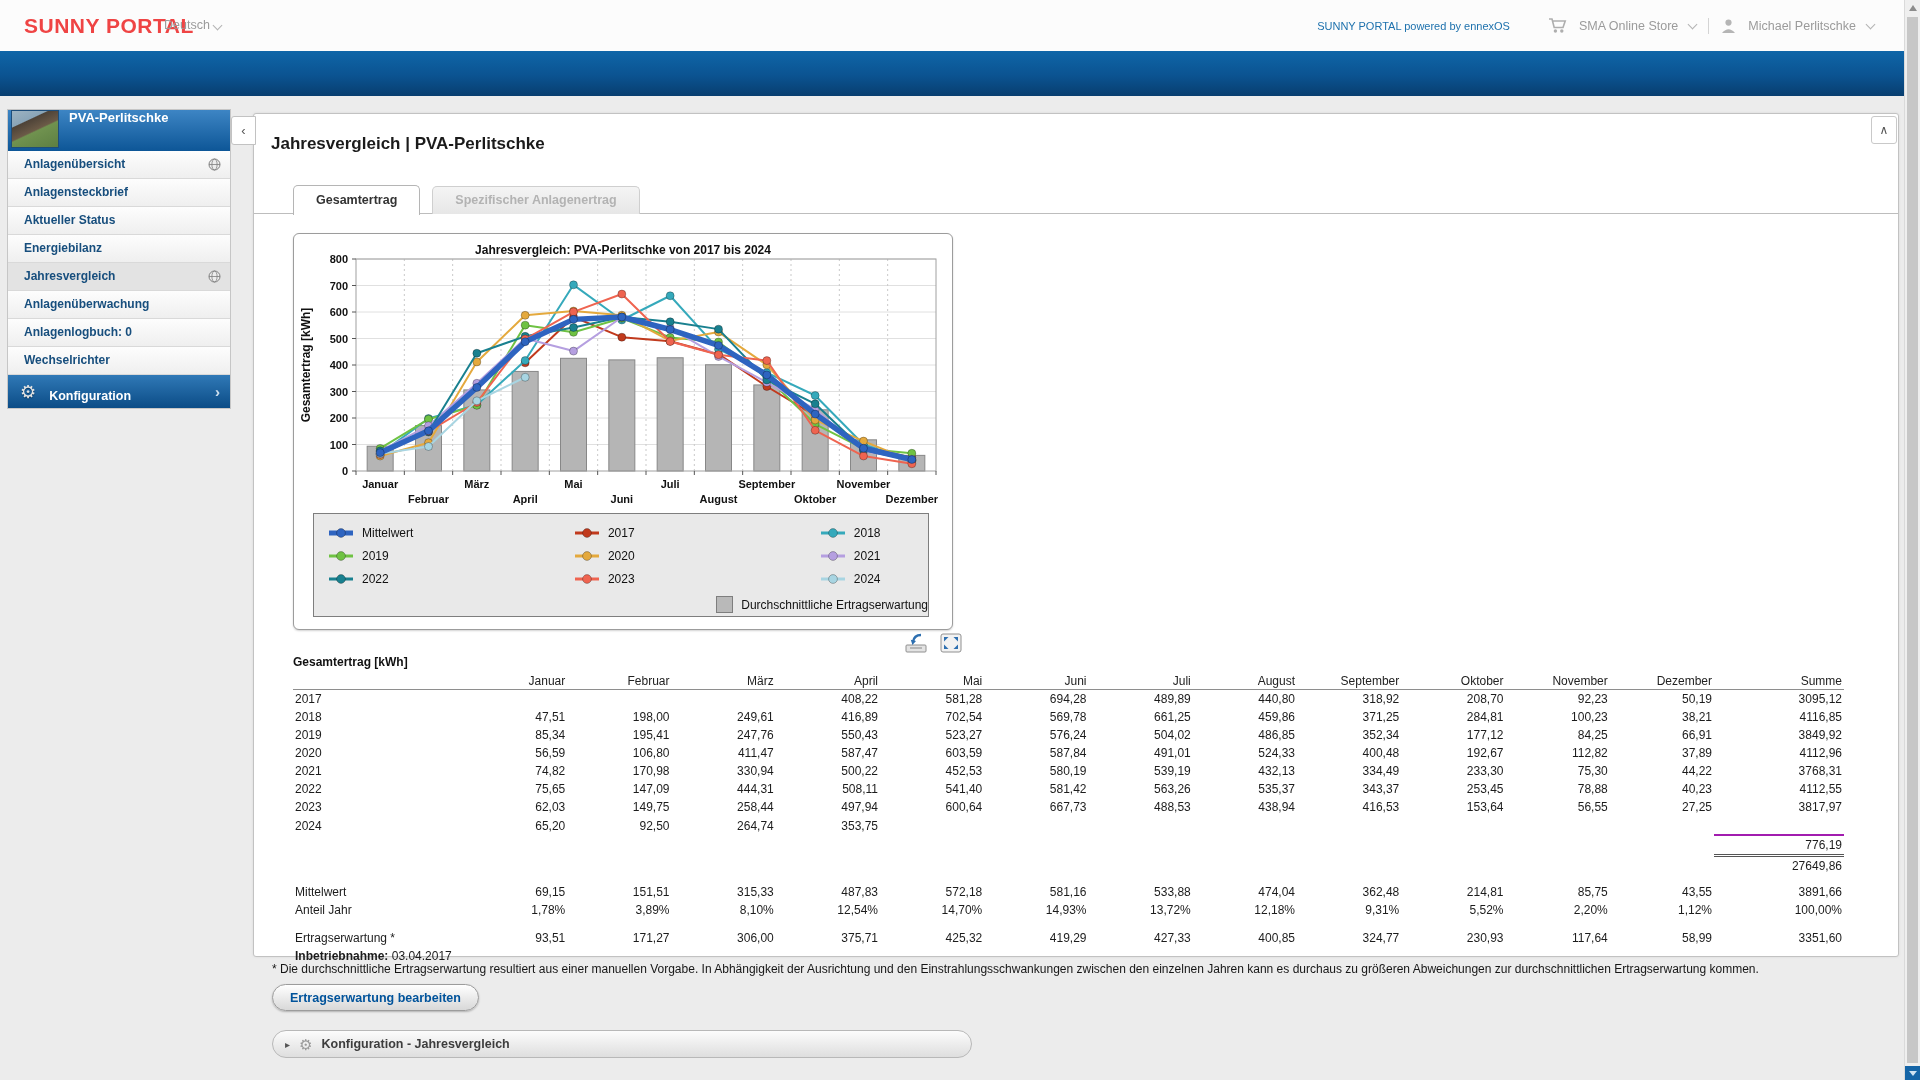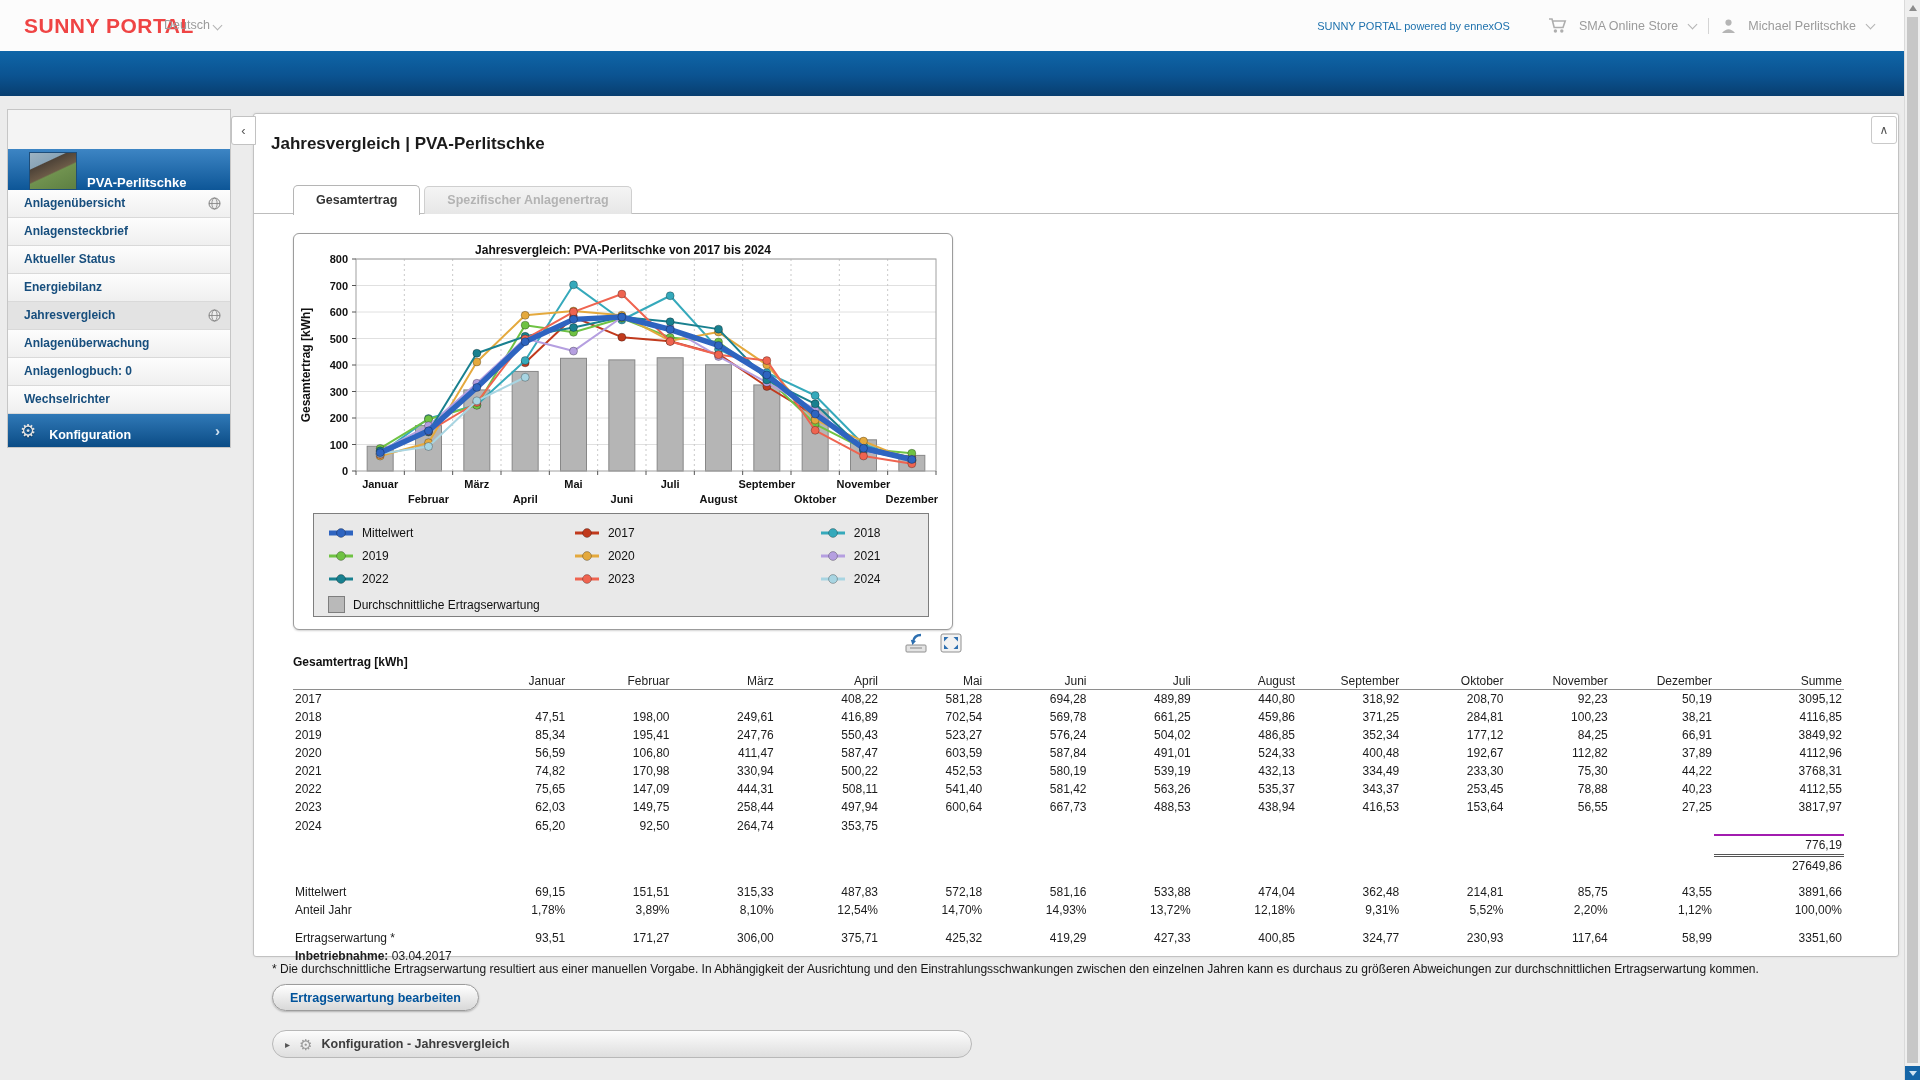--- a/index.html
+++ b/index.html
@@ -14,22 +14,22 @@
   .pwd-link{color:#1d71ad;font-size:11px;cursor:pointer;}
   .hdr-grey{color:#9b9b9b;font-size:12.5px;cursor:pointer;display:flex;align-items:center;gap:7px;}
   .vdiv{width:1px;height:16px;background:#d4d4d4;}
   .cdown{display:inline-block;width:6px;height:6px;border-right:1.5px solid #b3b3b3;
          border-bottom:1.5px solid #b3b3b3;transform:rotate(45deg);margin:-3px 0 0 4px;}
   
   .bluebar{position:absolute;left:0;top:51px;width:1904px;height:45px;
            background:linear-gradient(#0f66a8 0%,#0b5391 55%,#083e6f 100%);}
   
   .sidebar{position:absolute;left:7px;top:109px;width:222px;border:1px solid #c6c6c6;background:#f4f4f4;}
-  .sb-head{height:41px;background:linear-gradient(#3d85c4,#0d5697);display:flex;align-items:flex-end;
-           gap:10px;padding-left:21px;cursor:pointer;margin-top:39px;}
+  .sb-head{height:41px;background:linear-gradient(#3d85c4,#0d5697);display:flex;align-items:flex-start;
+           gap:10px;padding-left:3px;cursor:pointer;}
   .sb-photo{width:46px;height:36px;flex:0 0 auto;border:1px solid #1e4d79;
             background:linear-gradient(155deg,#9db3c2 0%,#8aa5b8 28%,#4e4338 30%,#6b5a47 52%,#70924f 55%,#5d7f42 100%);}
   .sb-title{color:#fff;font-weight:bold;font-size:13px;}
   .sb-item{position:relative;height:27px;line-height:27px;padding-left:16px;font-size:12px;font-weight:bold;
            color:#174e7d;background:linear-gradient(#fdfdfd,#efefef);border-bottom:1px solid #d9d9d9;cursor:pointer;}
   .sb-item.active{background:#e3e3e3;}
   .sb-item .globe{position:absolute;right:9px;top:7px;}
   .sb-config{height:33px;background:linear-gradient(#3079b7,#0b4c86);display:flex;align-items:center;
              padding:0 10px 0 12px;cursor:pointer;}
   .sb-config .gear{font-size:18px;color:#e3e3e3;text-shadow:0 1px 1px #00345f;line-height:1;}
@@ -38,21 +38,21 @@
   
   .panel{position:absolute;left:253px;top:113px;width:1644px;height:842px;background:#fff;
          border:1px solid #c2c2c2;border-radius:3px;box-shadow:0 0 3px rgba(0,0,0,.08);}
   .col-left{position:absolute;left:231px;top:116px;width:23px;height:27px;background:#fff;
             border:1px solid #c2c2c2;border-radius:3px 0 0 3px;color:#555;font-size:13px;
             display:flex;align-items:center;justify-content:center;cursor:pointer;z-index:6;}
   .col-up{position:absolute;left:1871px;top:116px;width:24px;height:26px;background:#fff;
           border:1px solid #c9c9c9;border-radius:3px;color:#555;font-size:12px;
           display:flex;align-items:center;justify-content:center;cursor:pointer;z-index:6;}
   .pg-title{position:absolute;left:17px;top:20px;font-size:17px;font-weight:bold;color:#1b1b1b;margin:0;}
-  .tabs{position:absolute;left:39px;top:71px;display:flex;gap:4px;z-index:3;}
+  .tabs{position:absolute;left:39px;top:71px;display:flex;gap:12px;z-index:3;}
   .tab{height:27px;line-height:27px;padding:0 22px;border:1px solid #cfcfcf;border-bottom:none;
        border-radius:5px 5px 0 0;font-size:12.5px;font-weight:bold;color:#b3b3b3;
        background:linear-gradient(#f4f4f4,#e7e7e7);cursor:pointer;margin-top:1px;}
   .tab.active{height:29px;line-height:28px;background:#fff;color:#333;border-color:#b5b5b5;margin-top:0;}
   .tabline{position:absolute;left:0;right:0;top:99px;border-top:1px solid #bdbdbd;z-index:1;}
   
   .chartbox{position:absolute;left:39px;top:119px;width:658px;height:395px;border:1px solid #9c9c9c;
             border-radius:6px;background:#fff;box-shadow:0 1px 2px rgba(0,0,0,.18);}
   .chart-title{position:absolute;left:0;right:0;top:9px;text-align:center;font-size:12px;font-weight:bold;color:#111;}
   #chart{position:absolute;left:0;top:20px;}
@@ -422,21 +422,21 @@
               <span class="lab">2023</span>
             </span>
             <span class="lg-entry" style="width: 110px;">
               <svg width="26" height="12" viewBox="0 0 26 12">
                 <line x1="1" y1="6" x2="25" y2="6" stroke="#a8d5e2" stroke-width="3"></line>
                 <circle cx="13" cy="6" r="4.4" fill="#a8d5e2" stroke="rgba(0,0,0,.28)"></circle>
               </svg>
               <span class="lab">2024</span>
             </span>
           </div>
-          <div class="lg-row" style="margin-top: 3px;">
+          <div class="lg-row" style="margin-top: 3px; justify-content: flex-end;">
             <span class="lg-entry">
               <span class="lg-sq"></span>
               <span class="lab">Durchschnittliche Ertragserwartung</span>
             </span>
           </div>
         </div>
     </div>
 
     <div class="exports">
       <svg class="exp-btn" viewBox="0 0 24 20">

